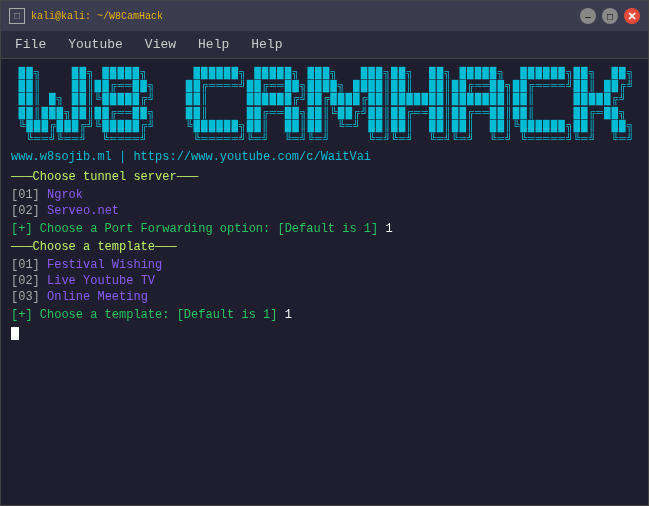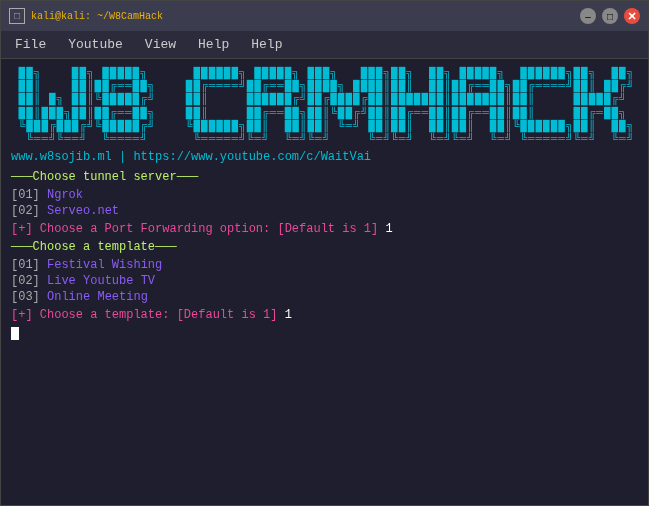--- a/index.html
+++ b/index.html
@@ -143,21 +143,21 @@
       color: #8b5cf6;
     }
 
     .prompt-line {
       color: #00e676;
       font-size: 12px;
       margin: 4px 0;
     }
 
     .prompt-text {
-      color: #ec4899;
+      color: #22c55e;
     }
 
     .prompt-value {
       color: #fff;
     }
 
     .cursor {
       display: inline-block;
       width: 8px;
       height: 13px;

